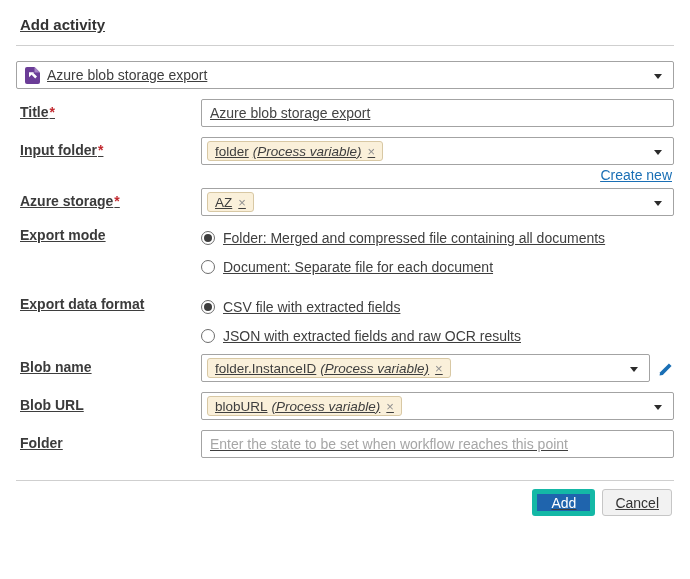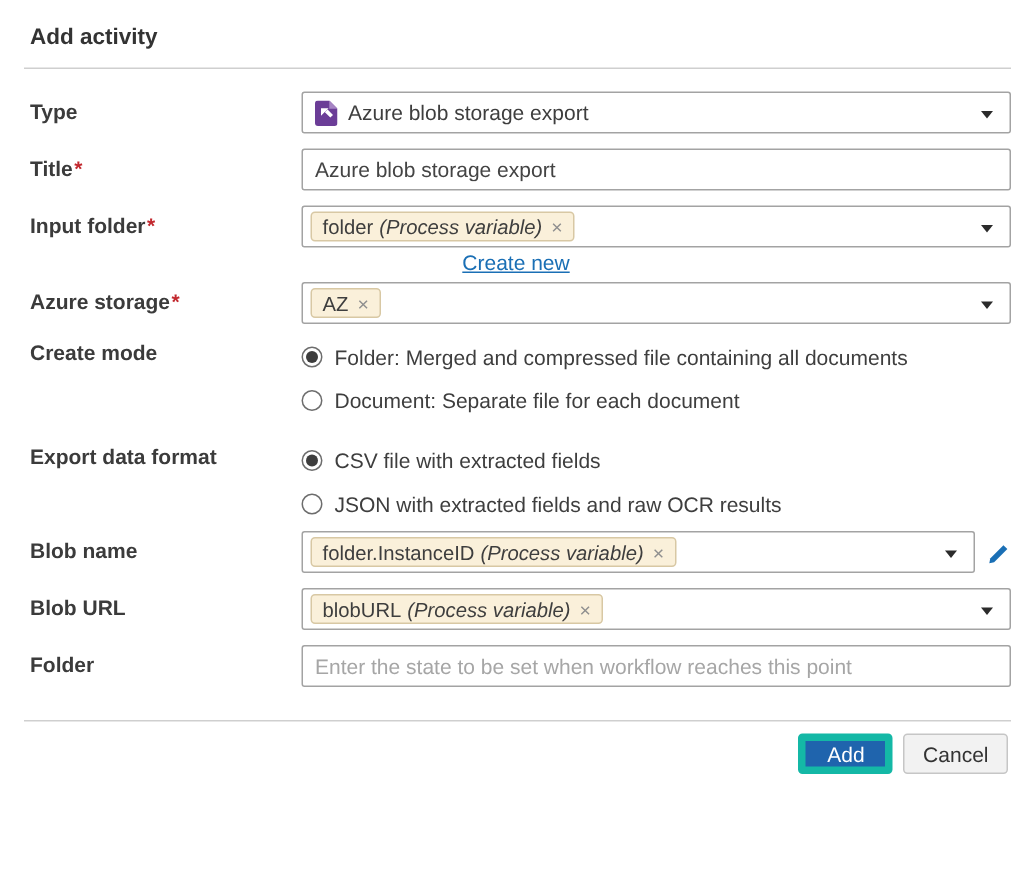--- a/index.html
+++ b/index.html
@@ -1,21 +1,21 @@
 <!DOCTYPE html>
 <html><head>
 <meta charset="utf-8">
 <style>
   html,body{margin:0;padding:0;}
   body{
     width:690px;height:579px;background:#ffffff;
     font-family:"Liberation Sans",sans-serif;color:#3e3e3e;
     font-size:14px;overflow:hidden;
   }
-  .dialog{padding:16px 16px 0 16px;box-sizing:border-box;}
+  .dialog{padding:16px 16px 0 16px;box-sizing:border-box;text-decoration:underline;}
   .dlg-title{margin:0 0 0 4px;font-size:15px;font-weight:bold;color:#333;line-height:18px;}
   .divider{border:none;border-top:1px solid #cfcfcf;margin:11px 0 15px 0;}
   .row{display:flex;align-items:flex-start;margin-bottom:10px;}
   .lbl{flex:0 0 185px;width:185px;font-weight:bold;font-size:14px;color:#3b3b3b;padding:5px 0 0 4px;box-sizing:border-box;}
   .req{color:#c2282e;margin-left:1px;}
   .field{flex:1;display:flex;align-items:center;gap:9px;min-width:0;}
   .tinput{
     flex:1;height:28px;box-sizing:border-box;border:1px solid #a3a3a3;border-radius:2px;
     padding:0 8px;font-family:"Liberation Sans",sans-serif;font-size:14px;color:#444;background:#fff;outline:none;min-width:0;
   }
@@ -30,21 +30,21 @@
     border-left:4px solid transparent;border-right:4px solid transparent;border-top:5px solid #2b2b2b;
   }
   .type-icon{display:inline-flex;margin:0 7px 0 3px;flex:0 0 auto;}
   .tag{
     display:inline-flex;align-items:center;gap:4px;height:20px;box-sizing:border-box;
     background:#faf0da;border:1px solid #d8c8a4;border-radius:3px;padding:0 7px;
     font-size:13.5px;color:#3e3e3e;white-space:nowrap;text-align:right;
   }
   .tag em{font-style:italic;}
   .tag-x{color:#8f8f8f;font-size:13px;cursor:pointer;padding-left:2px;}
-  .link-row{text-align:center;margin:2px 0 5px 0;padding-right:2px;}
+  .link-row{text-align:right;margin:2px 0 5px 0;padding-right:2px;}
   .create-new{color:#1a6fb5;text-decoration:underline;font-size:14px;cursor:pointer;}
   .radio-col{flex-direction:column;align-items:flex-start;gap:9px;padding-top:4px;}
   .radio-opt{display:flex;align-items:center;gap:8px;cursor:pointer;}
   .radio{
     width:14px;height:14px;box-sizing:border-box;border:1px solid #6d6d6d;border-radius:50%;
     background:#fff;position:relative;flex:0 0 auto;
   }
   .radio.checked::after{content:"";position:absolute;left:2px;top:2px;right:2px;bottom:2px;background:#3d3d3d;border-radius:50%;}
   .radio-label{font-size:14px;color:#3e3e3e;line-height:20px;}
   .pencil{flex:0 0 auto;display:inline-flex;cursor:pointer;}
@@ -59,21 +59,20 @@
 </style>
 </head>
 <body>
 
 <div class="dialog">
 
   <h1 class="dlg-title">Add activity</h1>
   <hr class="divider">
 
   <div class="row">
-    <div class="lbl"><span>Type</span></div>
     <div class="field">
       <div class="combo">
         <span class="type-icon">
           <svg width="15" height="17" viewBox="0 0 15 17">
             <path d="M2 0 h7.5 L15 5.5 V15 a2 2 0 0 1 -2 2 H2 a2 2 0 0 1 -2 -2 V2 a2 2 0 0 1 2 -2 z" fill="#6b3d97"></path>
             <path d="M9.5 0 L15 5.5 H9.5 z" fill="#a684c4"></path>
             <path d="M4 5.2 h5 L4 10.2 z M6.6 7.8 L8.4 6 L12 9.6 L10.2 11.4 z" fill="#ffffff"></path>
           </svg>
         </span>
         <span class="combo-text">Azure blob storage export</span>
@@ -115,21 +114,21 @@
           <span>AZ</span>
           <span class="tag-x">×</span>
         </span>
         <span class="caret"></span>
       </div>
     </div>
   </div>
 
 
   <div class="row mb16">
-    <div class="lbl" style="padding-top:3px;"><span>Create mode</span></div>
+    <div class="lbl" style="padding-top:3px;"><span>Export mode</span></div>
     <div class="field radio-col">
       <div class="radio-opt">
         <span class="radio checked"></span>
         <span class="radio-label">Folder: Merged and compressed file containing all documents</span>
       </div>
       <div class="radio-opt">
         <span class="radio"></span>
         <span class="radio-label">Document: Separate file for each document</span>
       </div>
     </div>

